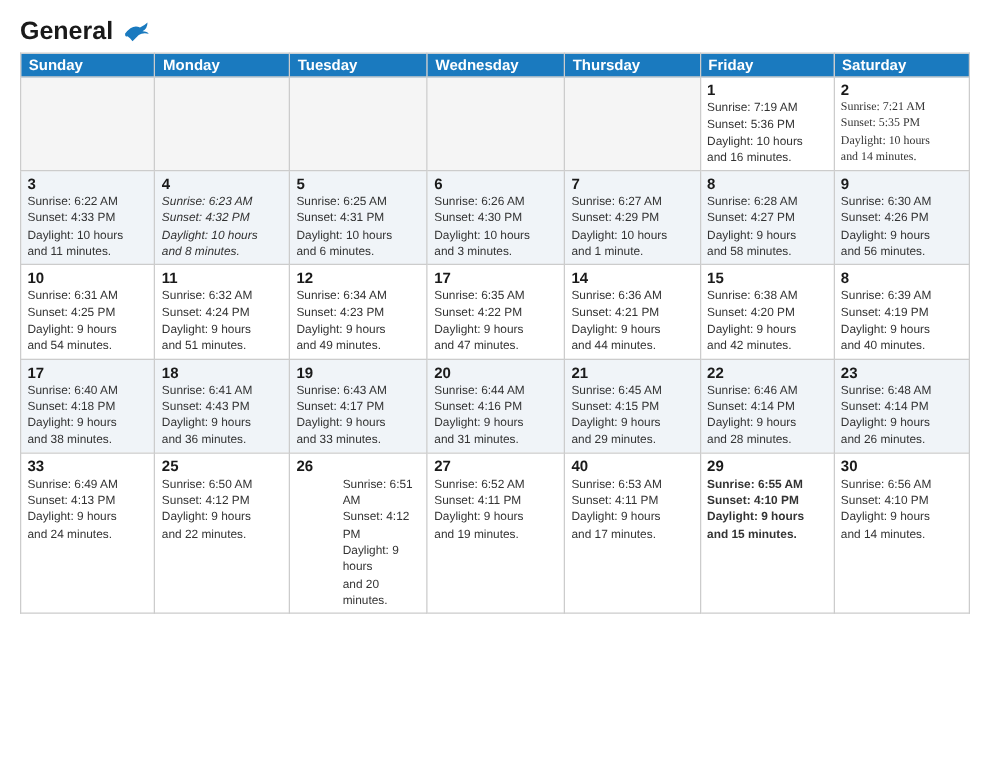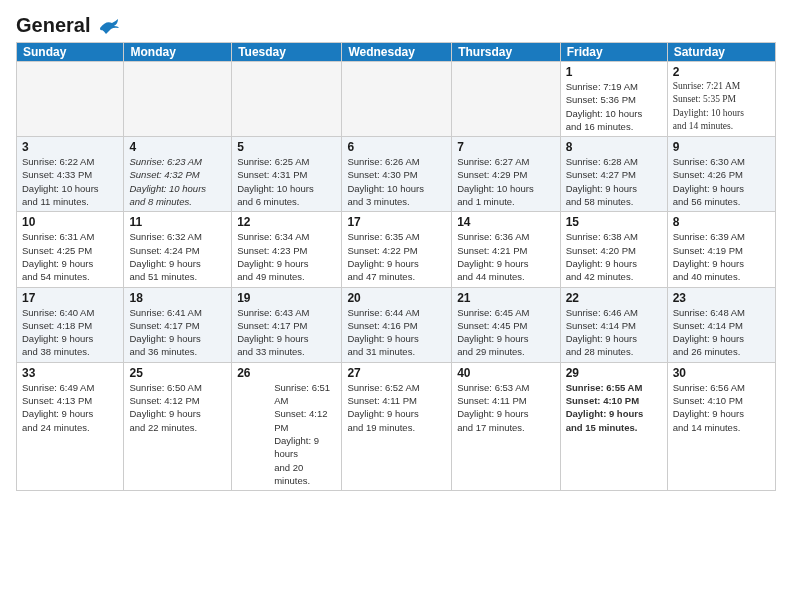--- a/index.html
+++ b/index.html
@@ -248,42 +248,42 @@
           <td>
             <span class="day-num">17</span>
             <div class="day-info" style="white-space: pre-line;">Sunrise: 6:40 AM
 Sunset: 4:18 PM
 Daylight: 9 hours
 and 38 minutes.</div>
           </td>
           <td>
             <span class="day-num">18</span>
             <div class="day-info" style="white-space: pre-line;">Sunrise: 6:41 AM
-Sunset: 4:17 PM
+Sunset: 4:43 PM
 Daylight: 9 hours
 and 36 minutes.</div>
           </td>
           <td>
             <span class="day-num">19</span>
             <div class="day-info" style="white-space: pre-line;">Sunrise: 6:43 AM
 Sunset: 4:17 PM
 Daylight: 9 hours
 and 33 minutes.</div>
           </td>
           <td>
             <span class="day-num">20</span>
             <div class="day-info" style="white-space: pre-line;">Sunrise: 6:44 AM
 Sunset: 4:16 PM
 Daylight: 9 hours
 and 31 minutes.</div>
           </td>
           <td>
             <span class="day-num">21</span>
             <div class="day-info" style="white-space: pre-line;">Sunrise: 6:45 AM
-Sunset: 4:45 PM
+Sunset: 4:15 PM
 Daylight: 9 hours
 and 29 minutes.</div>
           </td>
           <td>
             <span class="day-num">22</span>
             <div class="day-info" style="white-space: pre-line;">Sunrise: 6:46 AM
 Sunset: 4:14 PM
 Daylight: 9 hours
 and 28 minutes.</div>
           </td>

